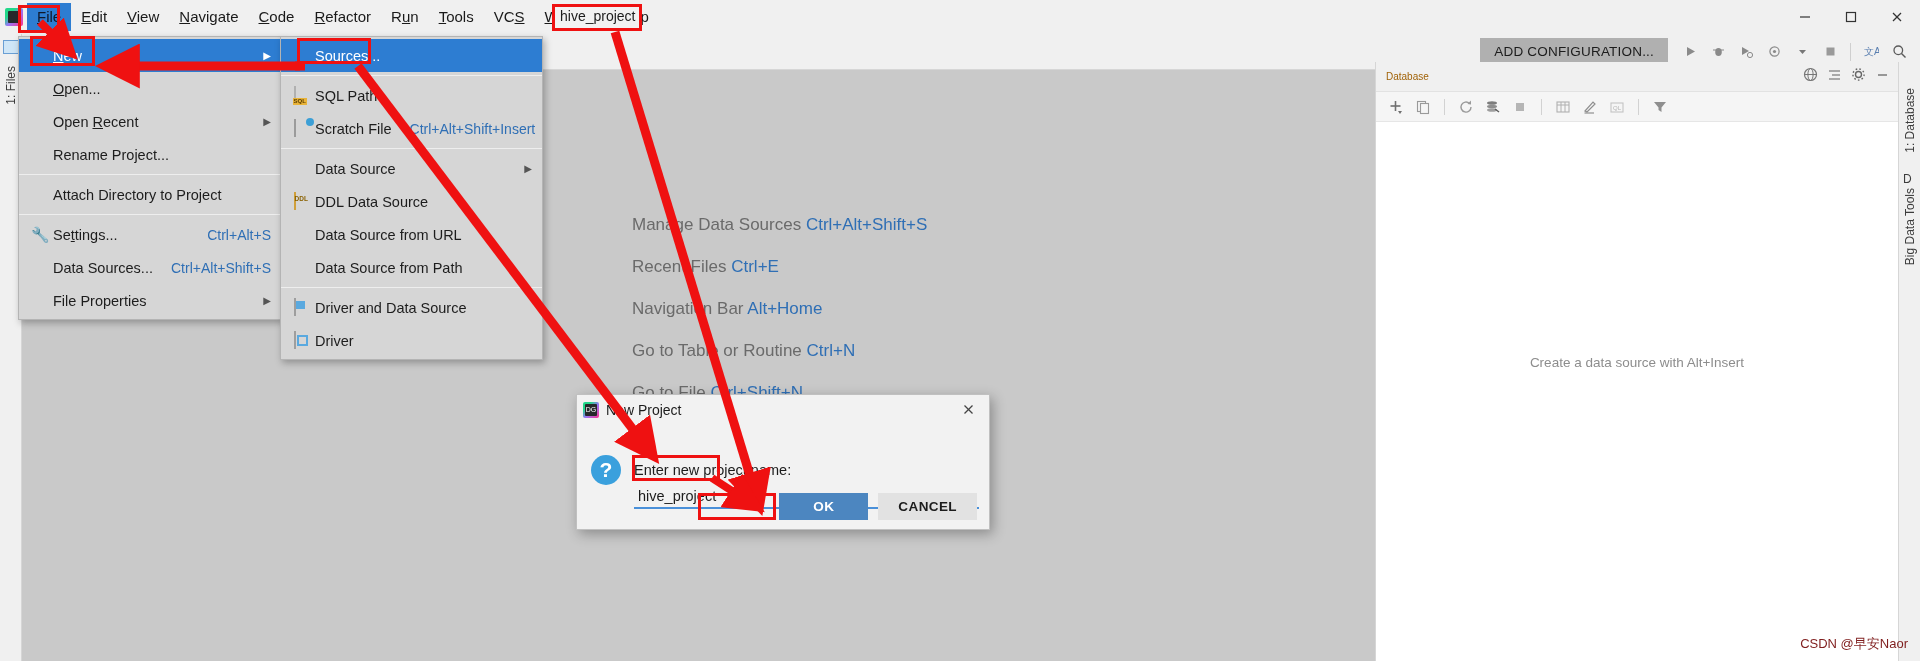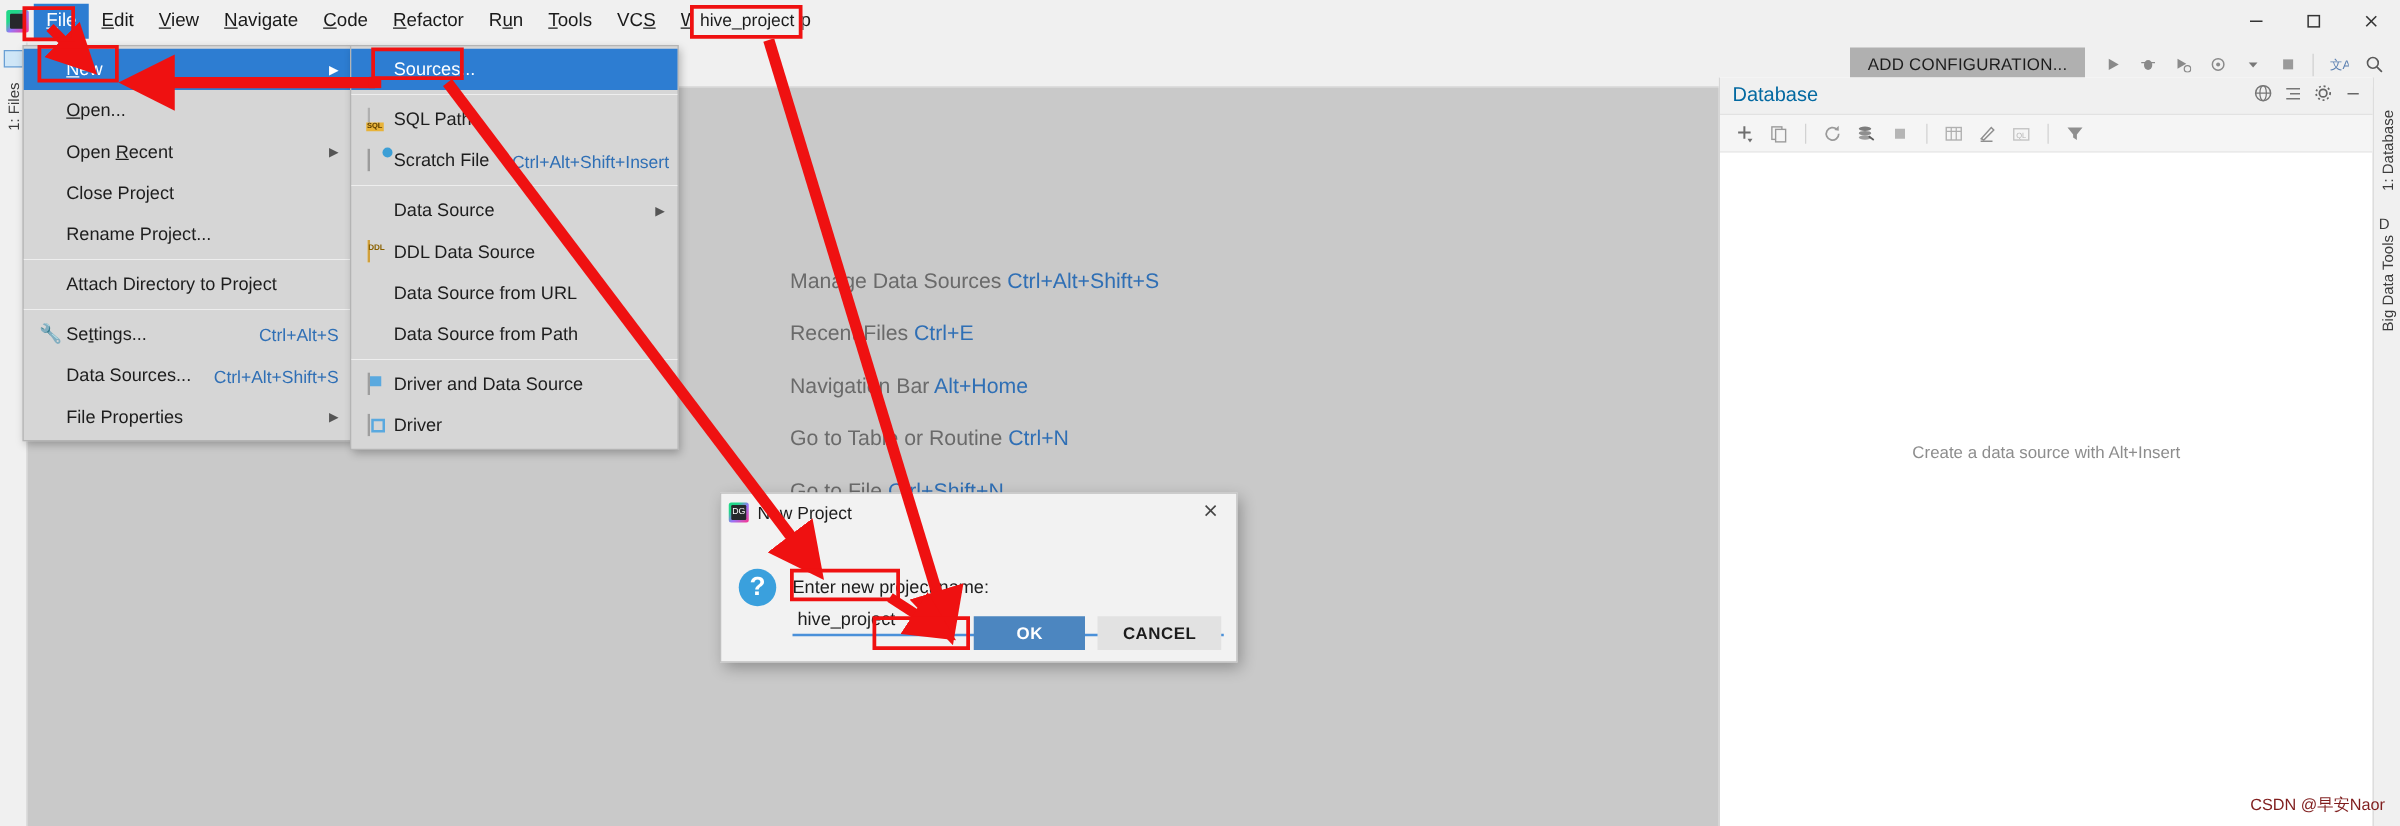--- a/index.html
+++ b/index.html
@@ -24,21 +24,21 @@
   }
   .app-icon::after {
     content: ""; position: absolute; inset: 3px;
     background: #26282b; border-radius: 1px;
   }
   .menubar { display: flex; align-items: center; height: 34px; }
   .menu-item {
     font-size: 15px; color: #1a1a1a; padding: 4px 10px; line-height: 20px;
     cursor: default; white-space: nowrap;
   }
-  .menu-item.active { background: #2d7dd2; color: #ffffff; }
+  .menu-item.active { background: #2d7dd2; color: #0f172a; }
   .menu-item u { text-decoration: underline; }
 
   .win-controls {
     position: absolute; right: 0; top: 0; height: 34px;
     display: flex; align-items: center;
   }
   .win-btn {
     width: 46px; height: 34px; display: flex; align-items: center; justify-content: center;
     font-size: 15px; color: #333;
   }
@@ -94,21 +94,21 @@
 
   
   .db-panel {
     position: absolute; right: 22px; top: 62px; width: 523px; height: 599px;
     background: #ffffff; border-left: 1px solid #d6d6d6;
   }
   .db-header {
     height: 30px; background: #f0f0f0; display: flex; align-items: center;
     padding-left: 10px; border-bottom: 1px solid #e2e2e2;
   }
-  .db-title { font-size: 16px; color: #0369a1; }
+  .db-title { font-size: 10px; color: #a16207; }
   .db-header-icons { margin-left: auto; display: flex; align-items: center; padding-right: 8px; gap: 9px; color: #777; }
   .db-toolbar {
     height: 30px; background: #f5f5f5; display: flex; align-items: center;
     padding-left: 10px; gap: 7px; border-bottom: 1px solid #e6e6e6;
   }
   .db-tb-icon { width: 20px; height: 20px; display: flex; align-items: center; justify-content: center; color: #8a8a8a; }
   .db-tb-sep { width: 1px; height: 16px; background: #d2d2d2; margin: 0 4px; }
   .db-empty {
     position: absolute; top: 50%; left: 0; width: 100%; text-align: center;
     transform: translateY(-50%);
@@ -433,24 +433,20 @@
         </span>
         <span class="mlabel"><u>O</u>pen...</span>
       </div>
       <div class="mrow">
         <span class="micon"></span>
         <span class="mlabel">Open <u>R</u>ecent</span>
         <span class="marrow">▶</span>
       </div>
       <div class="mrow">
         <span class="micon"></span>
-        <span class="mlabel">Close Project</span>
-      </div>
-      <div class="mrow">
-        <span class="micon"></span>
         <span class="mlabel">Rename Project...</span>
       </div>
       <div class="msep"></div>
       <div class="mrow">
         <span class="micon"></span>
         <span class="mlabel">Attach Directory to Project</span>
       </div>
       <div class="msep"></div>
       <div class="mrow">
         <span class="micon">

